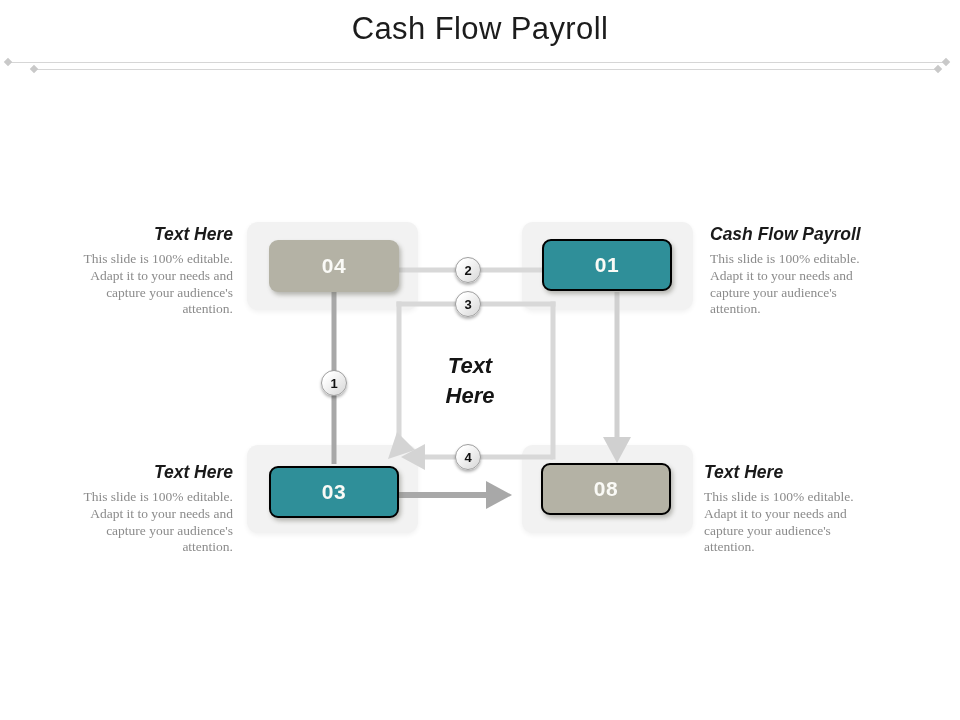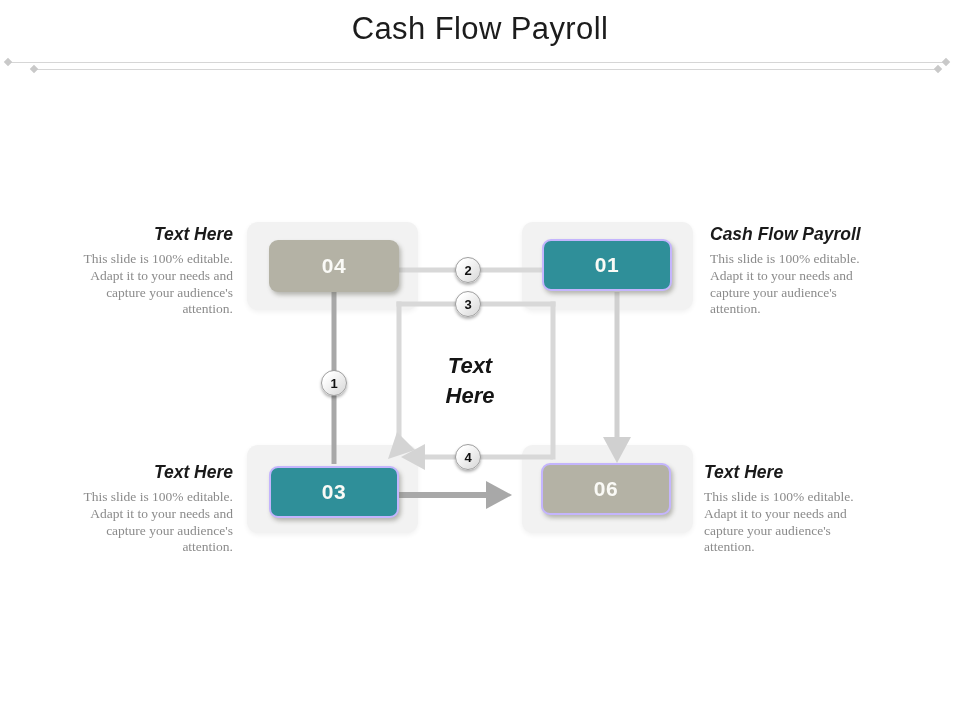--- a/index.html
+++ b/index.html
@@ -38,21 +38,21 @@
   .connectors{position:absolute;left:0;top:0;}
 
   
   .numbox{
     position:absolute;width:130px;height:52px;border-radius:9px;box-sizing:border-box;
     display:flex;align-items:center;justify-content:center;
     color:#fafaf6;font-weight:700;font-size:21px;letter-spacing:.5px;
     background:#b4b2a5;box-shadow:2px 3px 4px rgba(110,110,100,.45);
   }
   .teal{background:#2f8f99;}
-  .bordered{border:2px solid #c4b5fd;}
+  .bordered{border:2px solid #000000;}
   .box-04{left:269px;top:240px;}
   .box-01{left:542px;top:239px;}
   .box-03{left:269px;top:466px;text-align:right;}
   .box-02{left:541px;top:463px;}
 
   
   .step{
     position:absolute;width:26px;height:26px;border-radius:50%;box-sizing:border-box;
     background:linear-gradient(135deg,#ffffff 20%,#d9d9d9 95%);
     border:1px solid #9e9e9e;box-shadow:0 2px 3px rgba(0,0,0,.3);
@@ -116,21 +116,21 @@
     <line x1="617" y1="292" x2="617" y2="440" stroke="#d0d0d0" stroke-width="5"></line>
     <polygon points="617,463 603,437 631,437" fill="#d0d0d0"></polygon>
 
     <line x1="399" y1="495" x2="489" y2="495" stroke="#a8a8a8" stroke-width="6"></line>
     <polygon points="512,495 486,481 486,509" fill="#a8a8a8"></polygon>
   </svg>
 
   <div class="numbox box-04">04</div>
   <div class="numbox teal bordered box-01">01</div>
   <div class="numbox teal bordered box-03">03</div>
-  <div class="numbox bordered box-02">06</div>
+  <div class="numbox bordered box-02">08</div>
 
   <div class="step step-1">1</div>
   <div class="step step-2">2</div>
   <div class="step step-3">3</div>
   <div class="step step-4">4</div>
 
   <div class="center-label">Text Here</div>
 
   <div class="tblock tb-tl">
     <div class="tb-head">Text Here</div>

